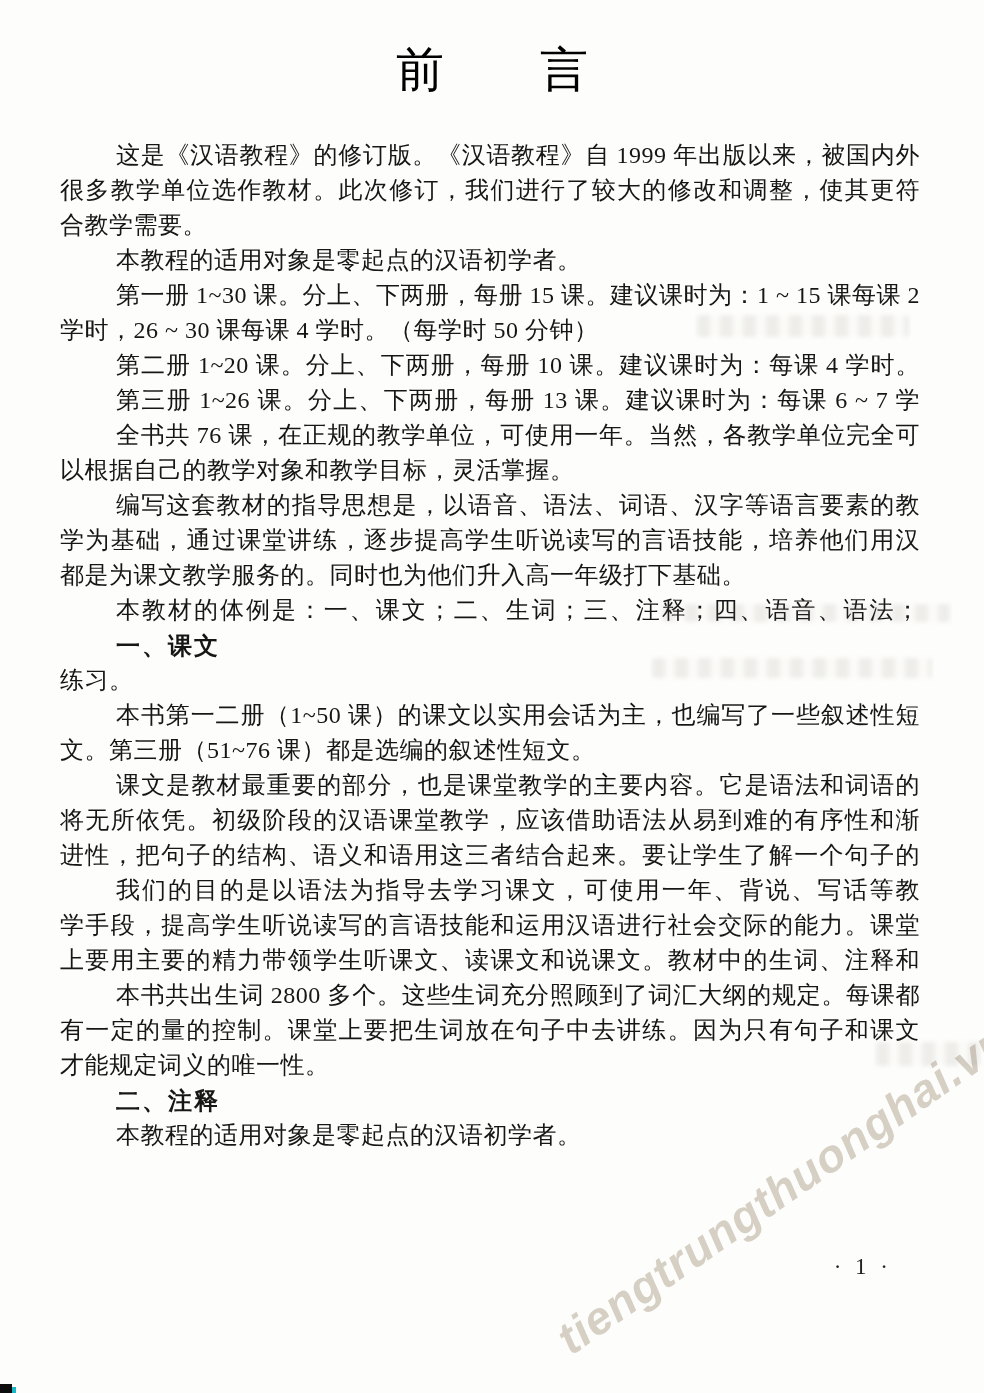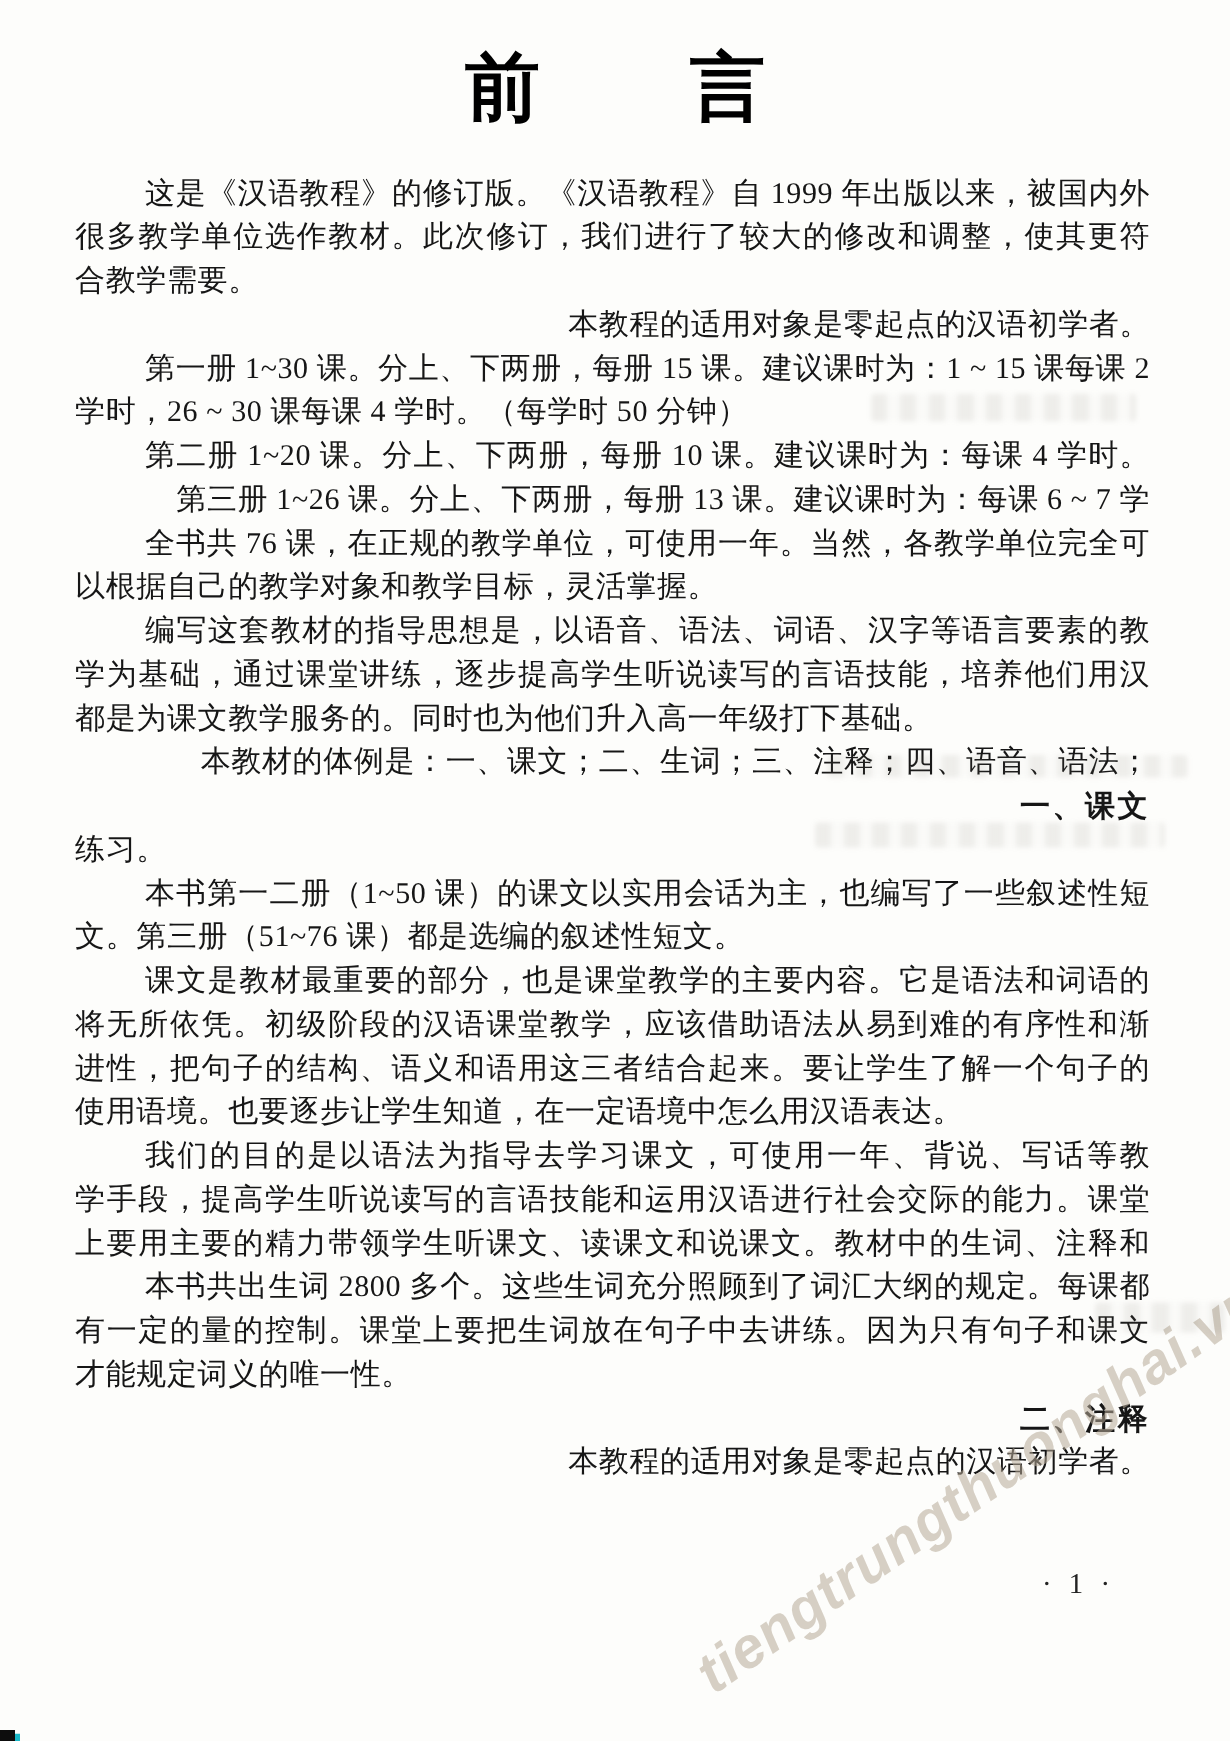--- a/index.html
+++ b/index.html
@@ -10,43 +10,43 @@
     background:#fdfdfb;
     overflow:hidden;
     font-family:"Liberation Serif","DejaVu Serif",serif;
     color:#161616;
   }
   .title {
     position:absolute;
     top:40px; left:0; right:0;
     text-align:center;
     font-family:"Liberation Sans","DejaVu Sans",sans-serif;
-    font-weight:bold;
-    font-size:60px;
+    font-weight:normal;
+    font-size:48px;
     line-height:60px;
     color:#000;
   }
   .body-block {
     position:absolute;
     top:138px; left:60px;
     width:860px;
   }
   .line {
     font-size:24px;
     height:35px;
     line-height:35px;
     overflow:hidden;
     white-space:normal;
     letter-spacing:0.5px;
   }
   .j {
     text-align:justify;
     text-align-last:justify;
   }
-  .ind { text-indent:56px;text-align:right; }
+  .ind { text-indent:56px; }
   .hd {
     font-family:"Liberation Sans","DejaVu Sans",sans-serif;
     font-weight:bold;
     letter-spacing:2px;
   }
   .pageno {
     position:absolute;
     top:1254px; right:92px;
     font-size:23px;
     letter-spacing:4px;
@@ -115,21 +115,20 @@
     <div class="line j">学为基础，通过课堂讲练，逐步提高学生听说读写的言语技能，培养他们用汉</div>
     <div class="line">都是为课文教学服务的。同时也为他们升入高一年级打下基础。</div>
     <div class="line ind j">本教材的体例是：一、课文；二、生词；三、注释；四、语音、语法；六、</div>
     <div class="line ind hd">一、课文</div>
     <div class="line">练习。</div>
     <div class="line ind j">本书第一二册（1~50 课）的课文以实用会话为主，也编写了一些叙述性短</div>
     <div class="line">文。第三册（51~76 课）都是选编的叙述性短文。</div>
     <div class="line ind j">课文是教材最重要的部分，也是课堂教学的主要内容。它是语法和词语的</div>
     <div class="line j">将无所依凭。初级阶段的汉语课堂教学，应该借助语法从易到难的有序性和渐</div>
     <div class="line j">进性，把句子的结构、语义和语用这三者结合起来。要让学生了解一个句子的</div>
-    <div class="line">使用语境。也要逐步让学生知道，在一定语境中怎么用汉语表达。</div>
     <div class="line ind j">我们的目的是以语法为指导去学习课文，可使用一年、背说、写话等教</div>
     <div class="line j">学手段，提高学生听说读写的言语技能和运用汉语进行社会交际的能力。课堂</div>
     <div class="line j">上要用主要的精力带领学生听课文、读课文和说课文。教材中的生词、注释和</div>
     <div class="line ind j">本书共出生词 2800 多个。这些生词充分照顾到了词汇大纲的规定。每课都</div>
     <div class="line j">有一定的量的控制。课堂上要把生词放在句子中去讲练。因为只有句子和课文</div>
     <div class="line">才能规定词义的唯一性。</div>
     <div class="line ind hd">二、注释</div>
     <div class="line ind">本教程的适用对象是零起点的汉语初学者。</div>
   </div>
 

